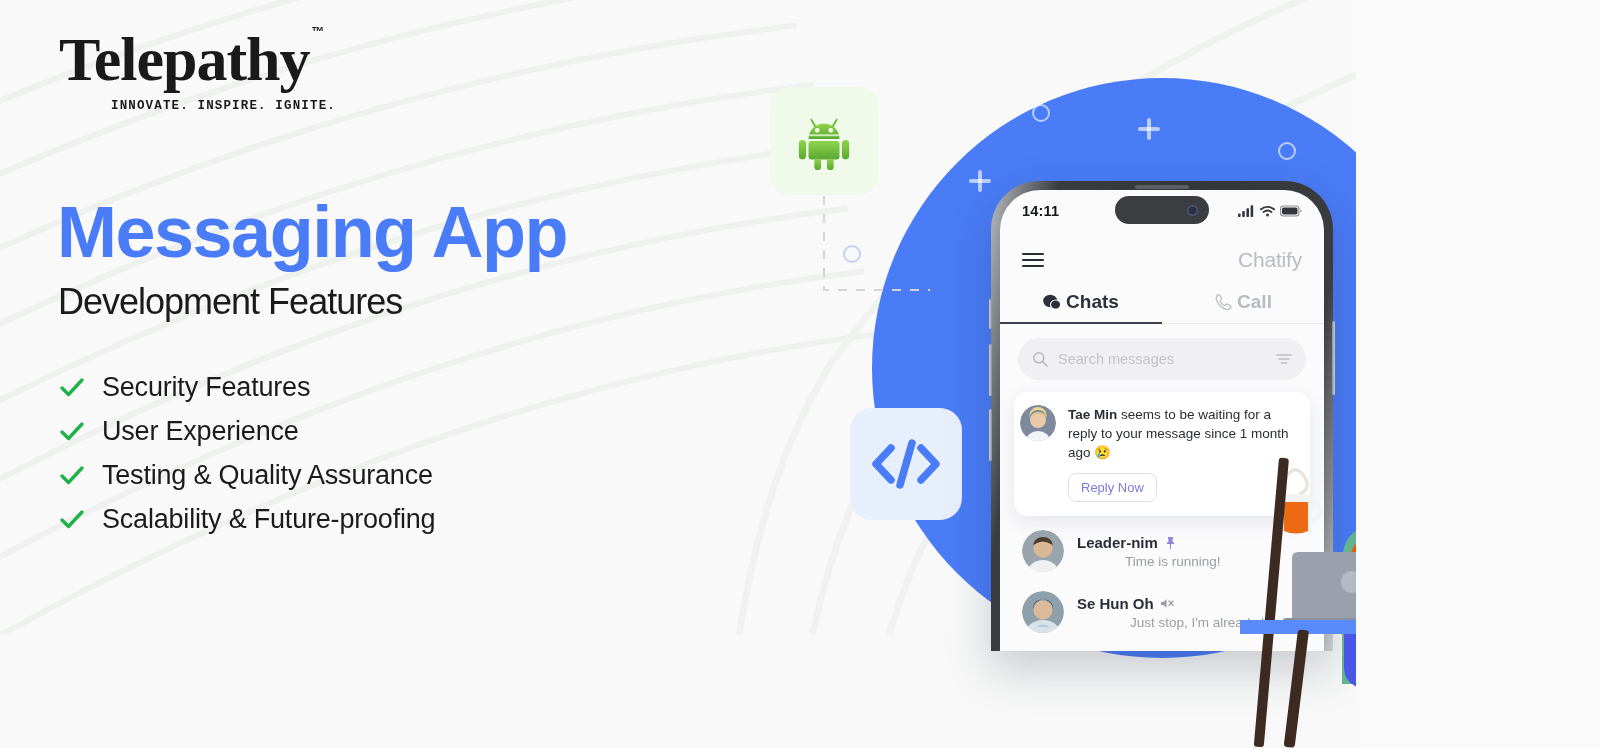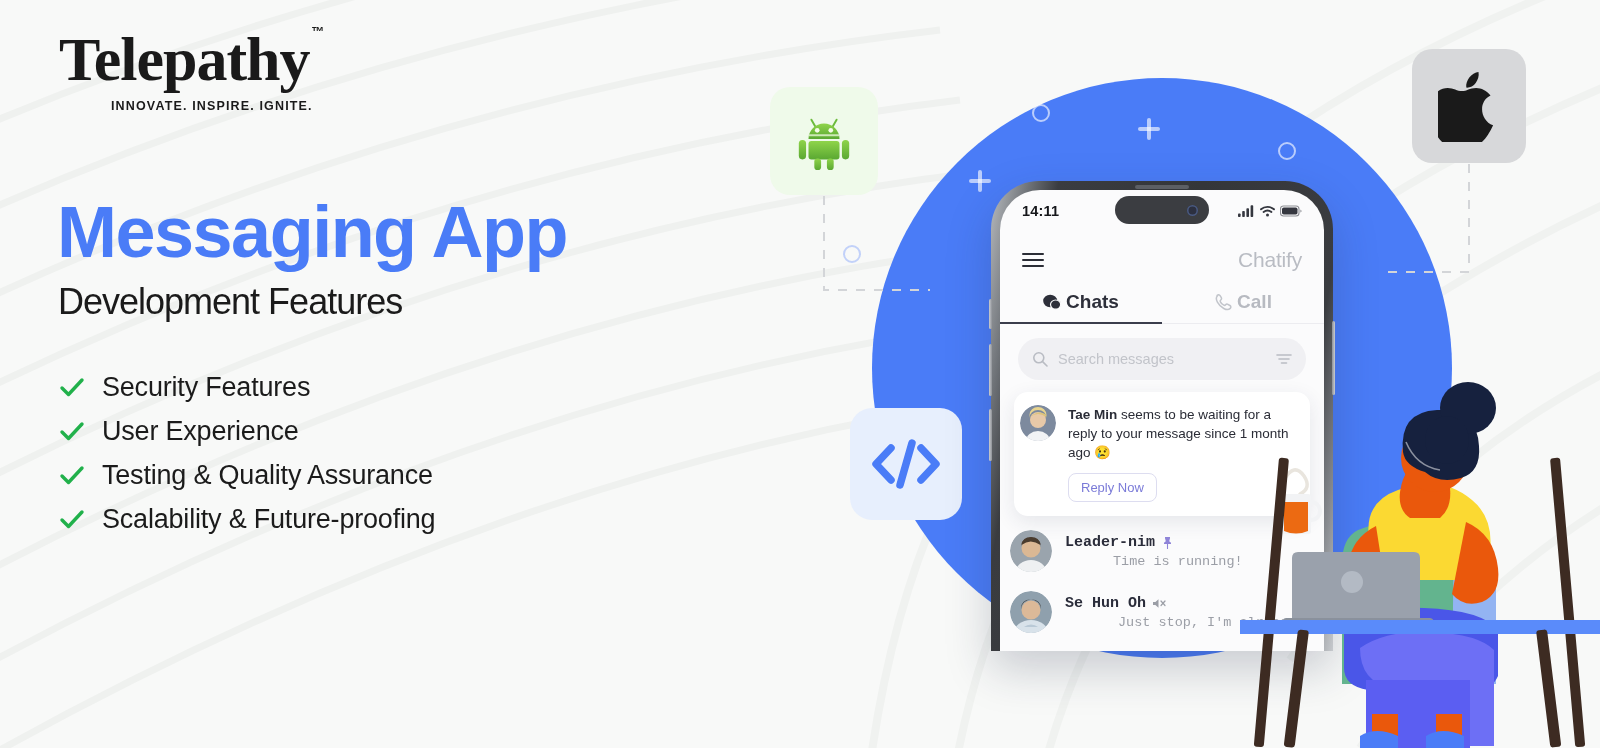--- a/index.html
+++ b/index.html
@@ -7,21 +7,21 @@
   html, body {
     width: 1600px;
     height: 748px;
     overflow: hidden;
     font-family: "Liberation Sans", sans-serif;
     background: #fafafa;
   }
 
   .stage {
     position: relative;
-    width: 1600px;
+    width: 1356px;
     height: 748px;
     overflow: hidden;
     background: #f7f8f7;
   }
 
   
   .bg-texture {
     position: absolute;
     inset: 0;
     z-index: 0;
@@ -60,20 +60,21 @@
     left: 2px;
     letter-spacing: 0;
   }
   .logo-tagline {
     margin-top: 9px;
     margin-left: 52px;
     font-size: 12.5px;
     font-weight: 700;
     letter-spacing: 1.15px;
     color: #1a1a1a;
+    font-family: Liberation Mono, monospace;
   }
 
   .headline {
     position: absolute;
     left: 0;
     top: 196px;
     font-size: 72px;
     font-weight: 700;
     color: #4a7cf7;
     letter-spacing: -1.5px;
@@ -385,21 +386,21 @@
     display: inline-block;
     border: 1px solid #ddddf0;
     border-radius: 8px;
     padding: 6px 12px;
     font-size: 13px;
     color: #7b7bd8;
     background: #fff;
   }
 
   
-  .chat-list { padding: 4px 14px 0 10px; font-family: Liberation Mono, monospace; }
+  .chat-list { padding: 4px 14px 0 22px; }
   .chat-row {
     display: flex;
     align-items: center;
     gap: 13px;
     padding: 10px 0 9px 0;
   }
   .chat-row .avatar { width: 42px; height: 42px; flex: 0 0 42px; }
   .chat-main { flex: 1; min-width: 0; }
   .chat-name {
     font-size: 15px;

